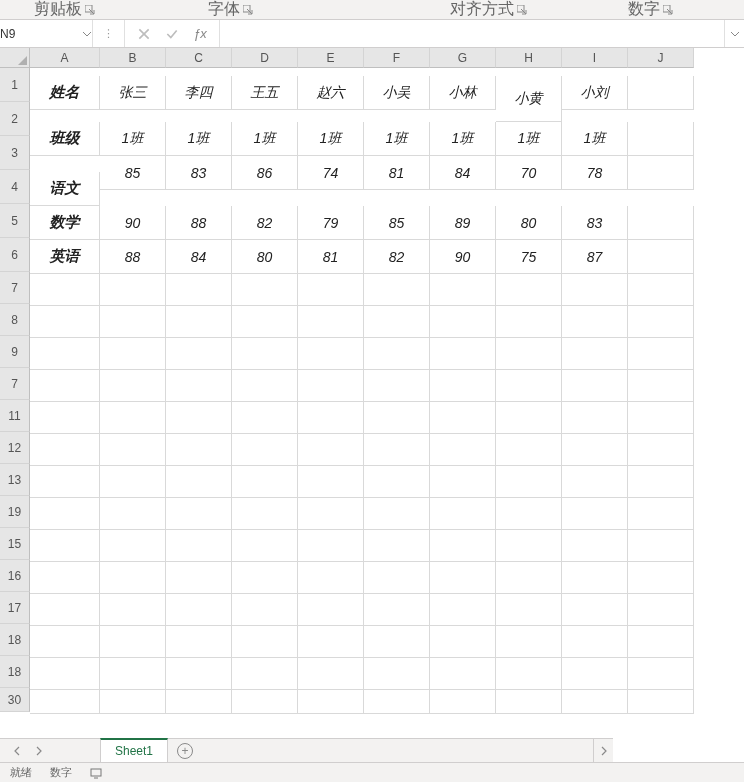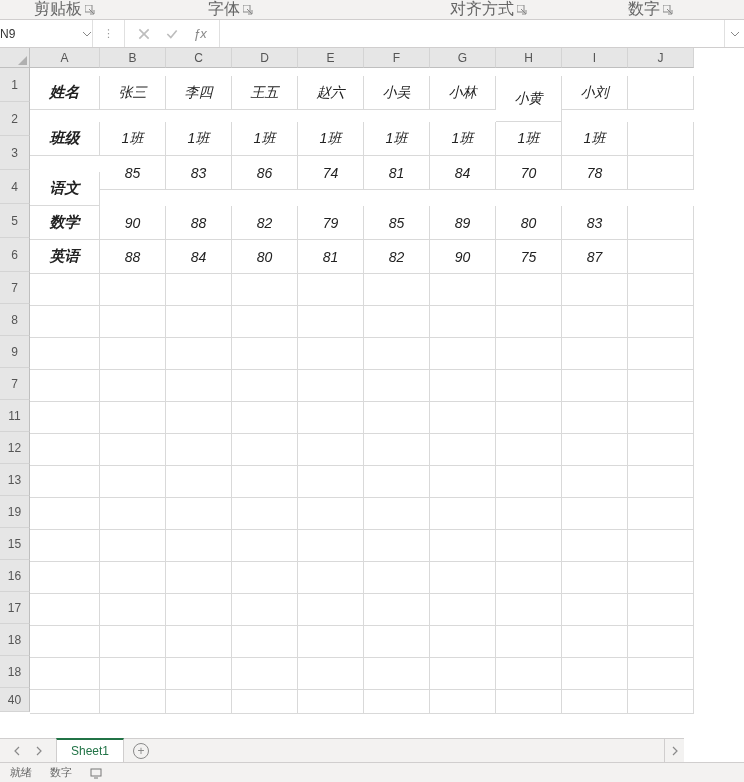--- a/index.html
+++ b/index.html
@@ -35,21 +35,21 @@
 
   .row-head-col { position: absolute; left: 0; top: 20px; width: 30px; }
   .row-head { border-bottom: 1px solid #d4d4d4; border-right: 1px solid #bfbfbf; background: #e6e6e6; display: flex; align-items: center; justify-content: center; font-size: 12px; color: #555; }
 
   .cells { position: absolute; left: 30px; top: 28px; font-style: italic; }
   .cell-row { display: flex; }
   .cell { border-right: 1px solid #d9d9d9; border-bottom: 1px solid #d9d9d9; display: flex; align-items: center; justify-content: center; font-size: 14px; color: #222; background: #fff; overflow: hidden; white-space: nowrap; }
   .cell.header-label { font-weight: bold; font-size: 15px; }
 
   
-  .tab-bar { position: absolute; left: 0; bottom: 20px; height: 24px; width: 684px; background: #f3f2f1; border-top: 1px solid #d0cece; display: flex; align-items: stretch; }
+  .tab-bar { position: absolute; left: 0; bottom: 20px; height: 24px; width: 613px; background: #f3f2f1; border-top: 1px solid #d0cece; display: flex; align-items: stretch; gap: 44px; }
   .tab-nav { width: 56px; display: flex; align-items: center; justify-content: space-around; padding: 0 6px; }
   .tab-nav-btn { width: 10px; height: 10px; }
   .tabs { display: flex; align-items: stretch; }
   .sheet-tab { padding: 0 14px; display: flex; align-items: center; background: #ffffff; border: 1px solid #d0cece; border-bottom: none; border-top: 2px solid #217346; font-size: 12px; color: #217346; margin-top: -1px; }
   .new-sheet { width: 34px; display: flex; align-items: center; justify-content: center; }
   .plus-circle { width: 16px; height: 16px; border: 1px solid #8a8a8a; border-radius: 50%; display:flex;align-items:center;justify-content:center;font-size:12px;color:#8a8a8a;line-height:1; }
   .tab-scroll { position:absolute; right:0; top:0; height:100%; width:20px; display:flex; align-items:center; justify-content:center; border-left:1px solid #d0cece; }
 
   
   .status-bar { position: absolute; left: 0; bottom: 0; height: 20px; width: 744px; background: #f3f2f1; border-top: 1px solid #d0cece; display: flex; align-items: center; padding: 0 10px; gap: 18px; font-size: 11px; color: #666; }
@@ -161,21 +161,21 @@
       <div class="row-head" style="height: 32px;">7</div>
       <div class="row-head" style="height: 32px;">11</div>
       <div class="row-head" style="height: 32px;">12</div>
       <div class="row-head" style="height: 32px;">13</div>
       <div class="row-head" style="height: 32px;">19</div>
       <div class="row-head" style="height: 32px;">15</div>
       <div class="row-head" style="height: 32px;">16</div>
       <div class="row-head" style="height: 32px;">17</div>
       <div class="row-head" style="height: 32px;">18</div>
       <div class="row-head" style="height: 32px;">18</div>
-      <div class="row-head" style="height: 24px;">40</div>
+      <div class="row-head" style="height: 24px;">30</div>
     </div>
   <div class="cells" id="cells">
       <div class="cell-row">
         <div class="cell header-label" style="width: 70px; height: 34px;">姓名</div>
         <div class="cell" style="width: 66px; height: 34px;">张三</div>
         <div class="cell" style="width: 66px; height: 34px;">李四</div>
         <div class="cell" style="width: 66px; height: 34px;">王五</div>
         <div class="cell" style="width: 66px; height: 34px;">赵六</div>
         <div class="cell" style="width: 66px; height: 34px;">小吴</div>
         <div class="cell" style="width: 66px; height: 34px;">小林</div>

